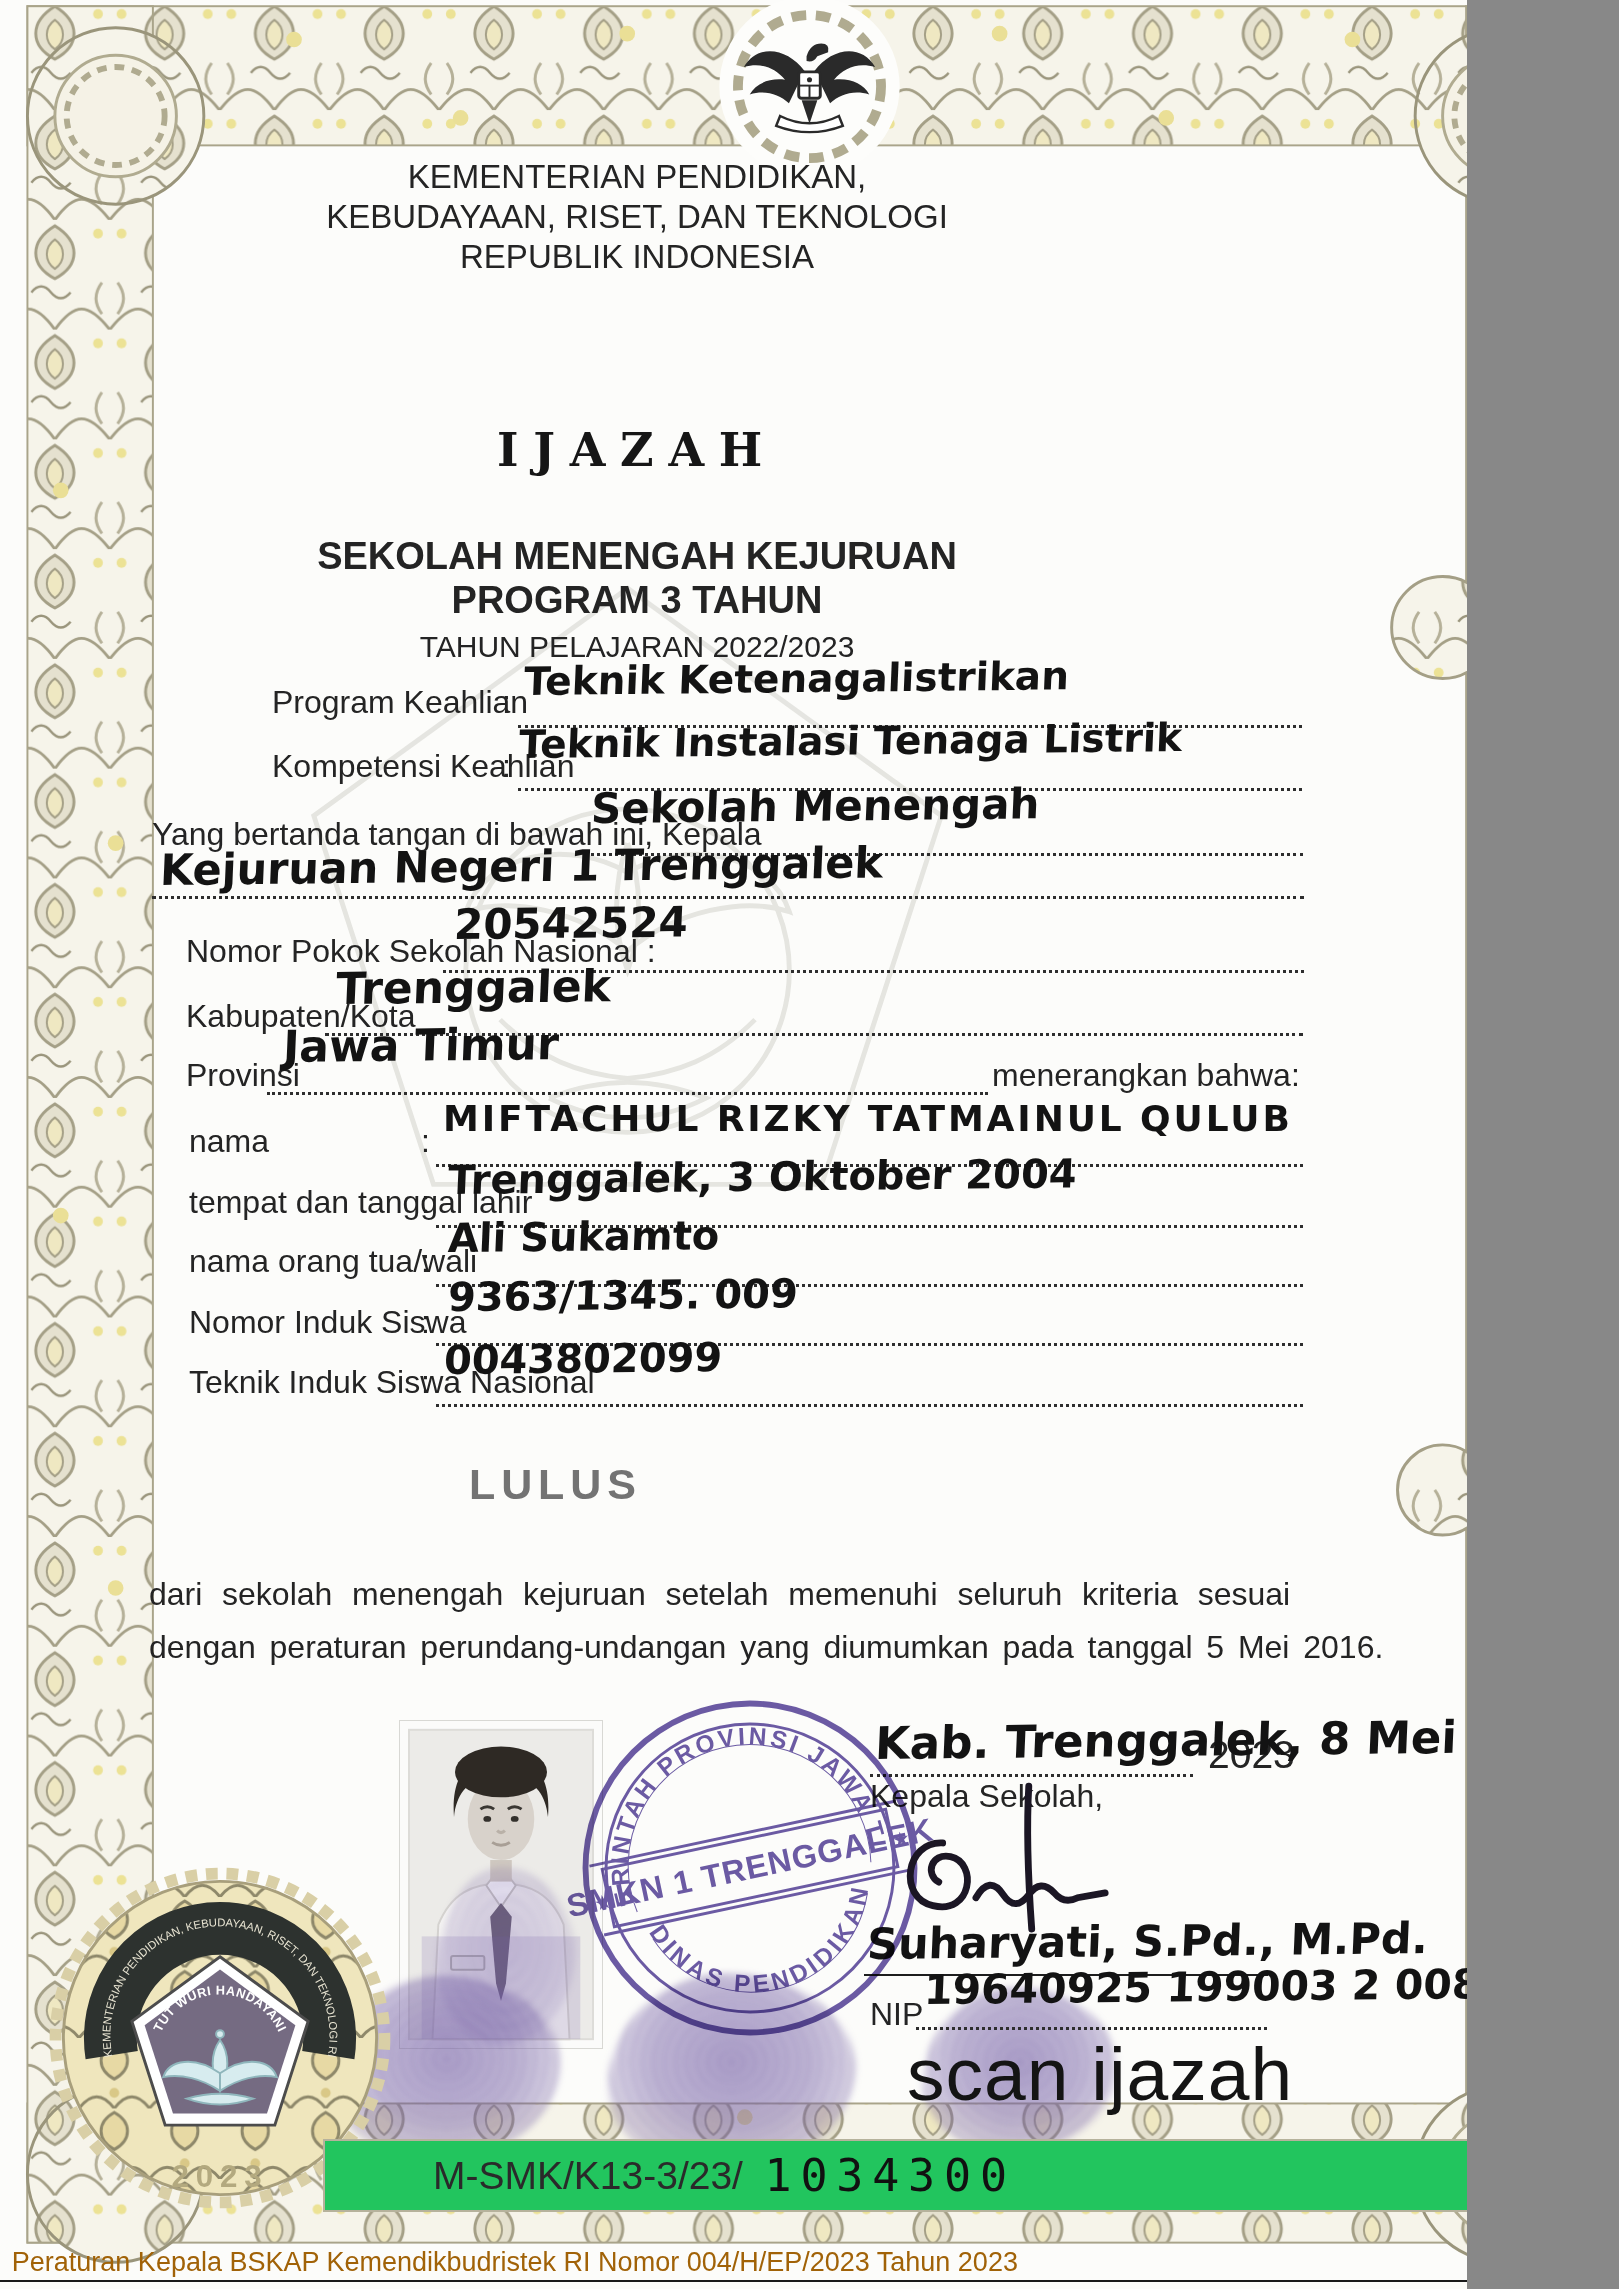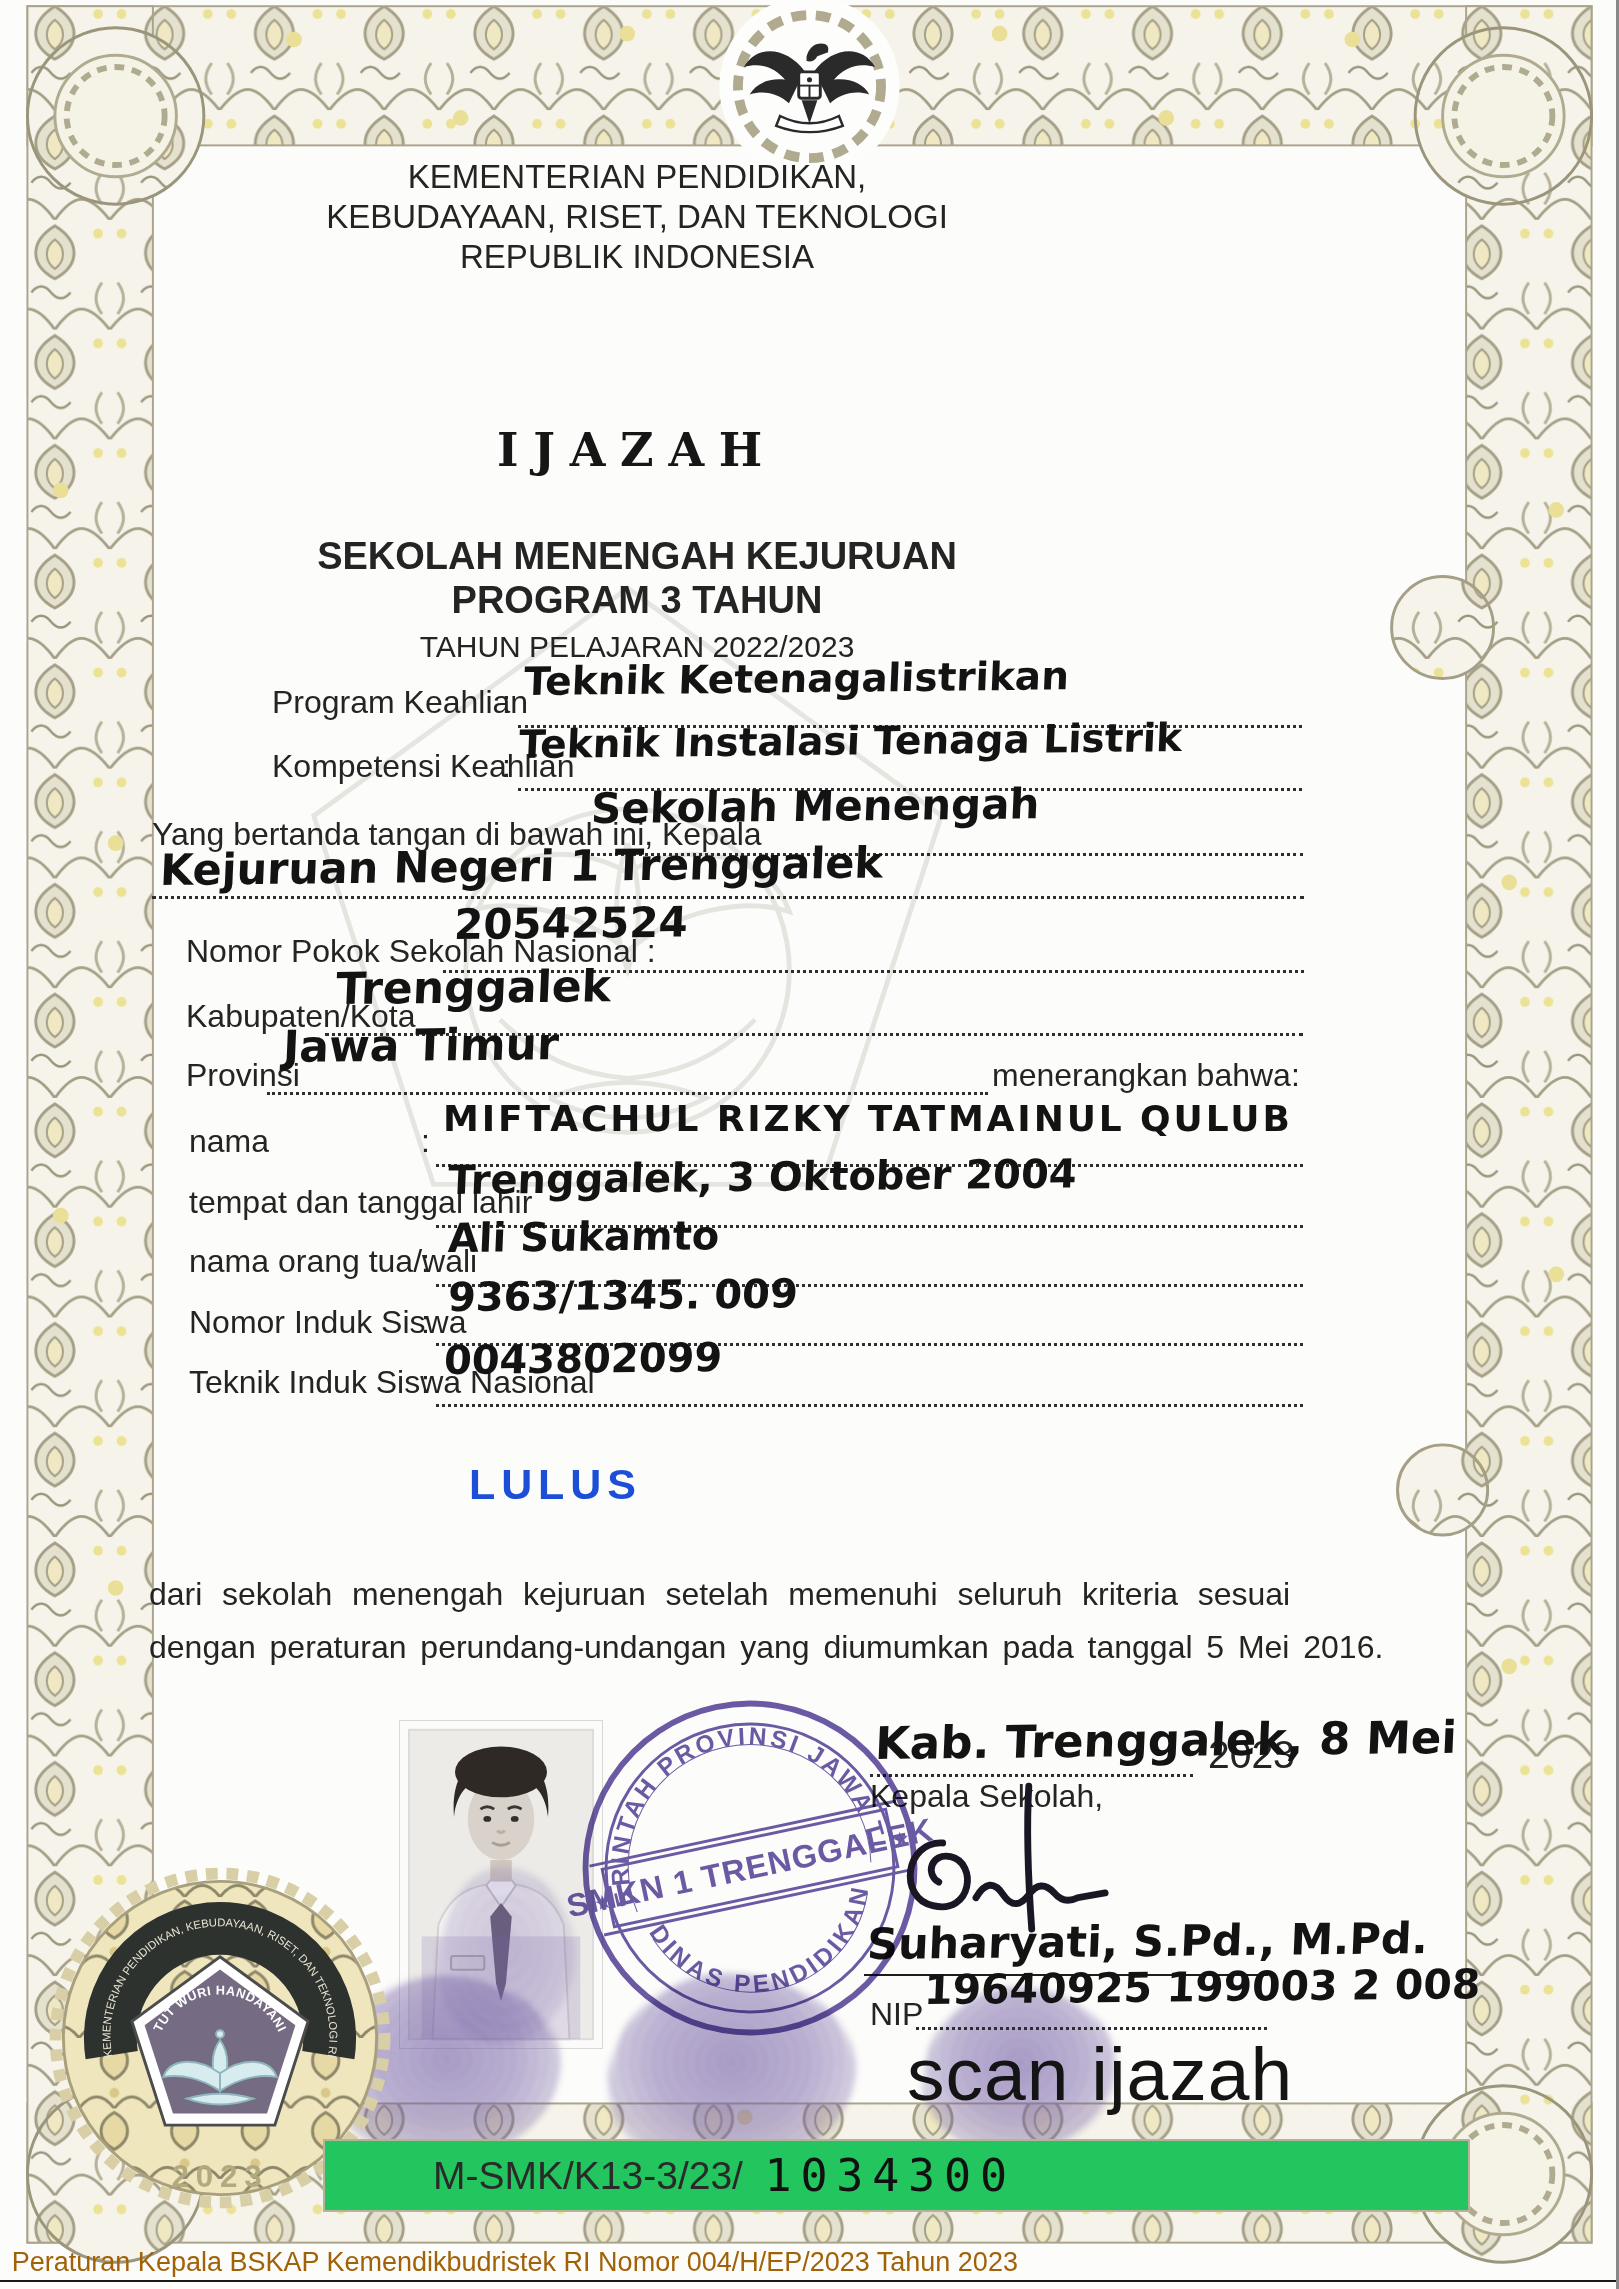--- a/index.html
+++ b/index.html
@@ -1,16 +1,16 @@
 <!DOCTYPE html>
 <html><head>
 <meta charset="utf-8">
 <style>
   html,body{margin:0;padding:0;background:#888;}
-  .page{position:relative;width:1616px;height:2290px;background:#fcfcfa;overflow:hidden;
+  .page{position:relative;width:1467px;height:2290px;background:#fcfcfa;overflow:hidden;
         font-family:"Liberation Sans",sans-serif;color:#222;}
   .a{position:absolute;}
   .printed{font-family:"Liberation Sans",sans-serif;color:#242424;white-space:nowrap;}
   .ctr{text-align:center;}
   .hand{position:absolute;font-family:"DejaVu Sans",sans-serif;font-weight:700;color:#131313;
         white-space:nowrap;transform:rotate(-0.6deg) skewX(-3deg);transform-origin:left bottom;z-index:6;}
   .hand-caps{transform:none;letter-spacing:2.9px;}
   .dotline{position:absolute;height:0;border-bottom:3.9px dotted #2e2e2e;z-index:5;}
   .solidline{position:absolute;height:0;border-bottom:2.9px solid #1d1d1d;z-index:5;}
   .lbl{position:absolute;font-size:32px;z-index:5;}
@@ -183,21 +183,21 @@
   <div class="lbl printed" style="left:189px;top:1304px;">Nomor Induk Siswa</div>
   <div class="colon printed" style="left:421px;top:1304px;">:</div>
   <div class="hand" style="left:447px;top:1274px;font-size:40px;">9363/1345. 009</div>
   <div class="dotline" style="left:436px;top:1343px;width:867px;"></div>
 
   <div class="lbl printed" style="left:189px;top:1364px;">Teknik Induk Siswa Nasional</div>
   <div class="colon printed" style="left:421px;top:1364px;">:</div>
   <div class="hand" style="left:443px;top:1337px;font-size:40px;">0043802099</div>
   <div class="dotline" style="left:436px;top:1404px;width:867px;"></div>
 
-  <div class="a printed" style="left:469px;top:1460px;font-size:43px;font-weight:700;letter-spacing:5.9px;color:#1d4ed8;z-index:5;">LULUS</div>
+  <div class="a printed" style="left:469px;top:1460px;font-size:43px;font-weight:700;letter-spacing:5.9px;color:#737373;z-index:5;">LULUS</div>
   <div class="a printed" style="left:149px;top:1576px;width:1137px;font-size:32px;word-spacing:10.8px;z-index:5;white-space:nowrap;">dari sekolah menengah kejuruan setelah memenuhi seluruh kriteria sesuai</div>
   <div class="a printed" style="left:149px;top:1629px;width:1137px;font-size:32px;word-spacing:4.9px;z-index:5;white-space:nowrap;">dengan peraturan perundang-undangan yang diumumkan pada tanggal 5 Mei 2016.</div>
 
   <div class="a" style="left:400px;top:1721px;width:202px;height:327px;background:#fbfbfa;box-shadow:0 0 0 1px #d8d8d4;padding:0;z-index:2;">
     <svg width="202" height="327" viewBox="0 0 206 334">
       <rect x="9" y="9" width="188" height="316" fill="#ecebe8"></rect>
       <rect x="9" y="9" width="188" height="316" fill="none" stroke="#dddcd8" stroke-width="2"></rect>
       <g>
         <path d="M33,325 L39,208 C52,176 74,166 103,166 C132,166 154,176 167,208 L173,325 Z" fill="#f6f5f3" stroke="#d6d4d0" stroke-width="2"></path>
         <path d="M88,168 L103,190 L118,168 L112,160 L94,160 Z" fill="#ffffff" stroke="#c9c7c3" stroke-width="2"></path>

